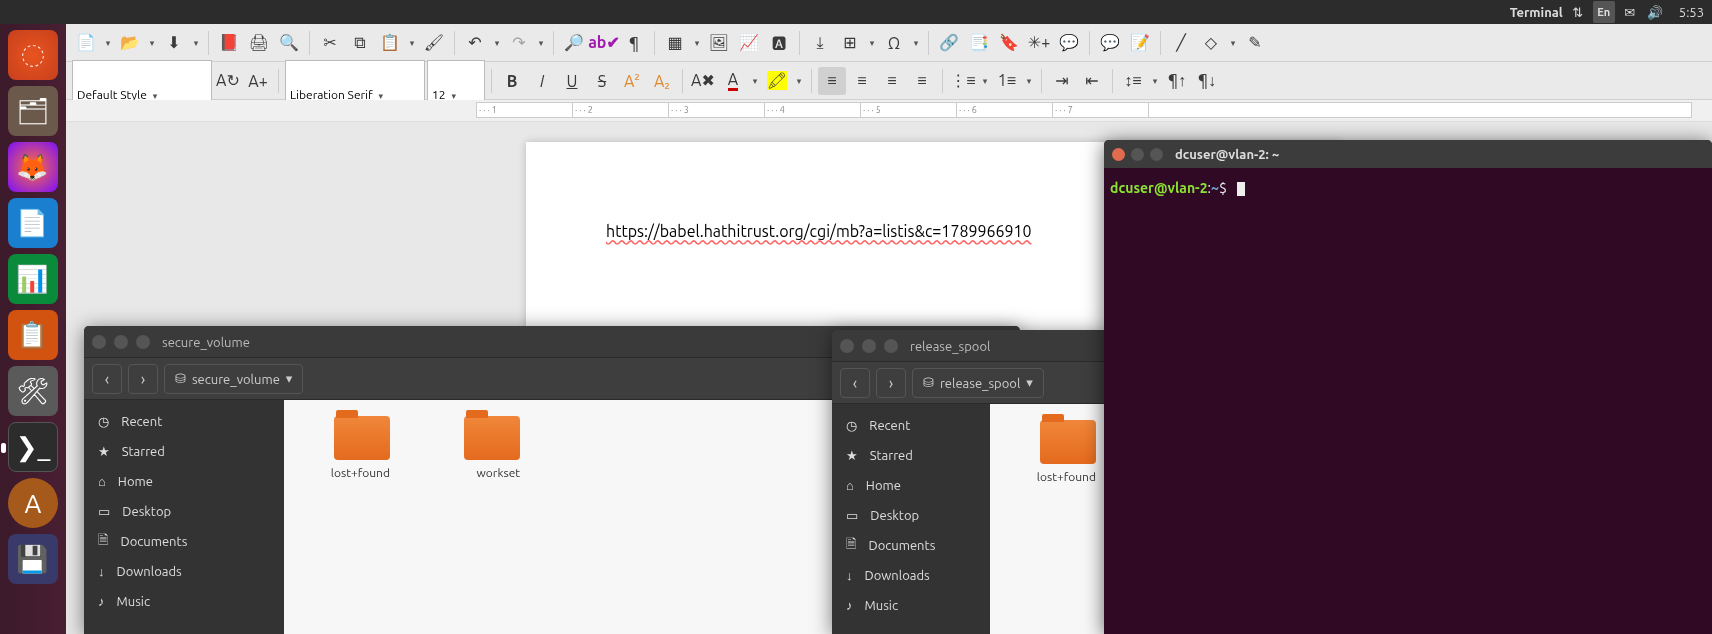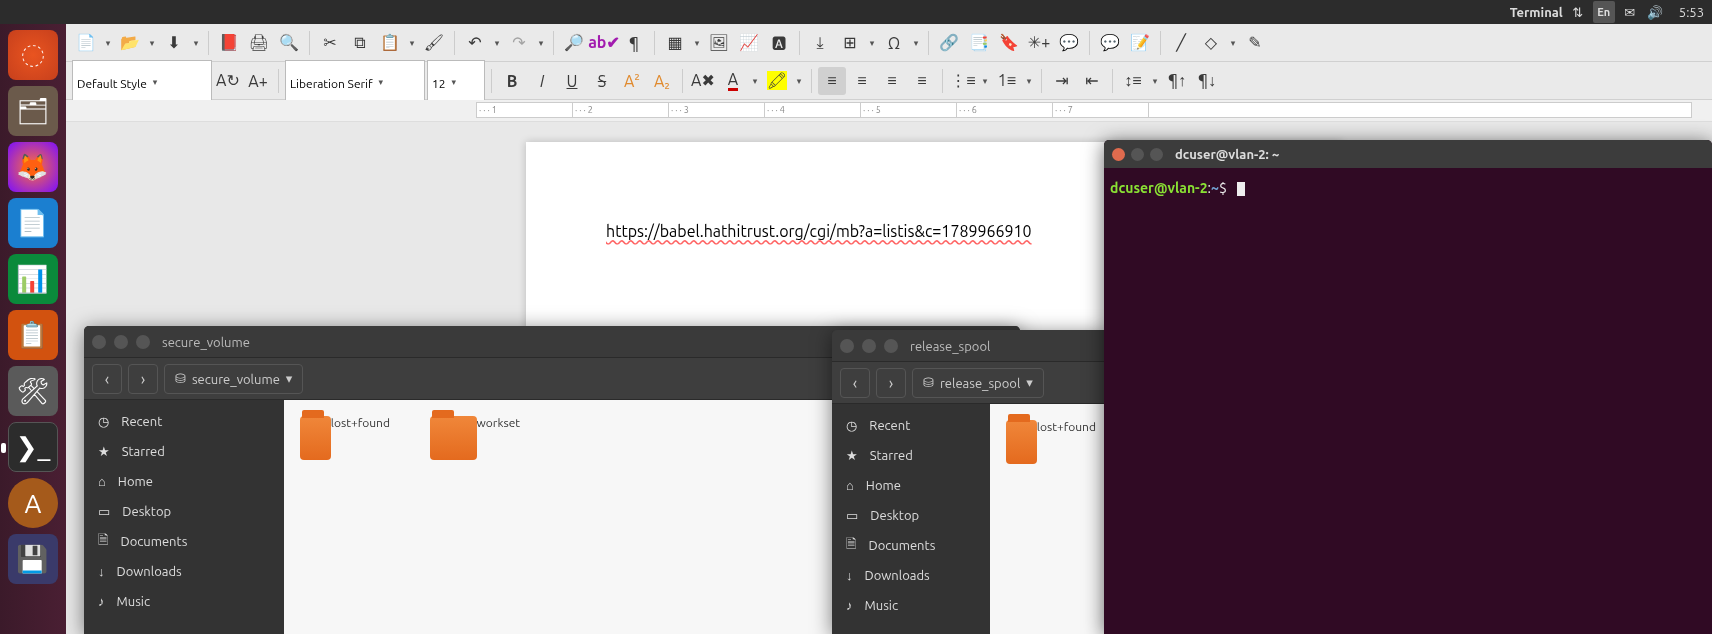--- a/index.html
+++ b/index.html
@@ -26,21 +26,21 @@
 .launcher .terminal { background: #2c2c2c; border:1px solid #555; }
 .launcher .update { background: #a55a1b; border-radius: 25px; }
 .launcher .save { background: #3a3a6a; }
 
 
 .writer-app { position: absolute; top: 24px; left: 66px; right: 0; bottom: 0; background: #f5f5f5; }
 .toolbar1, .toolbar2 { height: 38px; background: #eaeaea; border-bottom: 1px solid #d0d0d0; display: flex; align-items: center; padding: 0 6px; gap: 2px; }
 .tb-btn { width: 28px; height: 28px; display: flex; align-items: center; justify-content: center; color: #3a3a3a; border-radius: 3px; }
 .tb-sep { width: 1px; height: 24px; background: #ccc; margin: 0 4px; }
 .tb-dd { width: 12px; display:flex; align-items:center; justify-content:center; color:#555; font-size:9px; }
-.combo { height: 42px; background: #fff; border: 1px solid #bbb; display: flex; align-items: flex-start; padding: 16px 4px; font-size: 12px; }
+.combo { height: 42px; background: #fff; border: 1px solid #bbb; display: flex; align-items: flex-end; padding: 0 4px; font-size: 12px; }
 .combo .arrow { margin-left: 6px; font-size: 9px; color: #555; }
 .ruler-area { height: 22px; background: #f0f0f0; border-bottom: 1px solid #ddd; position: relative; }
 .ruler { position: absolute; left: 410px; right: 20px; top: 2px; height: 16px; background: #fff; border: 1px solid #ccc; font-size: 9px; color: #888; display: flex; align-items: center; overflow: hidden; }
 .ruler .tick { width: 96px; border-right: 1px solid #ccc; padding-left: 2px; height: 100%; display:flex; align-items:center; }
 .page-area { position: absolute; top: 98px; left: 0; right: 0; bottom: 0; overflow: hidden; background: #e8e8e8; }
 .page { position: absolute; left: 460px; top: 20px; width: 816px; height: 1056px; background: #fff; box-shadow: 0 0 8px rgba(0,0,0,0.2); padding: 80px 80px; font-family: "Liberation Serif", serif; font-size: 16px; color: #000; }
 .page .url-text { }
 .page .squiggle { text-decoration: underline wavy rgba(255,0,0,0.6); text-underline-offset: 2px; }
 
 
@@ -48,21 +48,21 @@
 .fm-titlebar { height: 32px; background: #3a3a3a; display: flex; align-items: center; padding: 0 8px; gap: 8px; border-bottom: 1px solid #2a2a2a; }
 .fm-titlebar .wc { width: 14px; height: 14px; border-radius: 7px; background: #555; }
 .fm-titlebar .title { flex: 1; text-align: left; font-size: 13px; color: #bbb; margin-left: 4px; }
 .fm-toolbar { height: 42px; background: #3e3e3e; display: flex; align-items: center; padding: 0 8px; gap: 6px; border-bottom: 1px solid #2a2a2a; }
 .fm-toolbar .nav-btn { width: 30px; height: 30px; border: 1px solid #555; border-radius: 4px; display: flex; align-items: center; justify-content: center; color: #ccc; }
 .fm-toolbar .path-btn { height: 30px; border: 1px solid #555; border-radius: 4px; display: flex; align-items: center; padding: 0 10px; gap: 6px; color: #ccc; font-size: 13px; }
 .fm-body { display: flex; height: calc(100% - 74px); }
 .fm-sidebar { width: 200px; background: #333; padding: 6px 0; }
 .fm-sidebar .sb-item { height: 30px; display: flex; align-items: center; padding: 0 14px; gap: 12px; font-size: 13px; color: #ddd; }
 .fm-content { flex: 1; background: #f7f7f7; color: #333; padding: 16px; display: flex; gap: 40px; align-items: flex-start; }
-.fm-item { display: flex; flex-direction: row; align-items: flex-start; width: 90px; }
+.fm-item { display: flex; flex-direction: column; align-items: flex-end; width: 90px; }
 .fm-folder-icon { width: 56px; height: 44px; background: linear-gradient(#f0873a,#e46a1e); border-radius: 4px; position: relative; margin-bottom: 6px; }
 .fm-folder-icon::before { content: ""; position: absolute; top: -6px; left: 2px; width: 22px; height: 8px; background: #e46a1e; border-radius: 2px 2px 0 0; }
 .fm-item .label { font-size: 12px; color: #333; text-align: center; }
 
 
 .term-window { position: absolute; background: #300a24; color: #eee; border-radius: 5px 5px 0 0; box-shadow: 0 3px 20px rgba(0,0,0,0.6); overflow: hidden; }
 .term-titlebar { height: 28px; background: #3c3c3c; display: flex; align-items: center; padding: 0 8px; gap: 6px; }
 .term-titlebar .wc { width: 13px; height: 13px; border-radius: 7px; }
 .term-titlebar .wc.close { background: #e06b4e; }
 .term-titlebar .wc.min { background: #555; }

